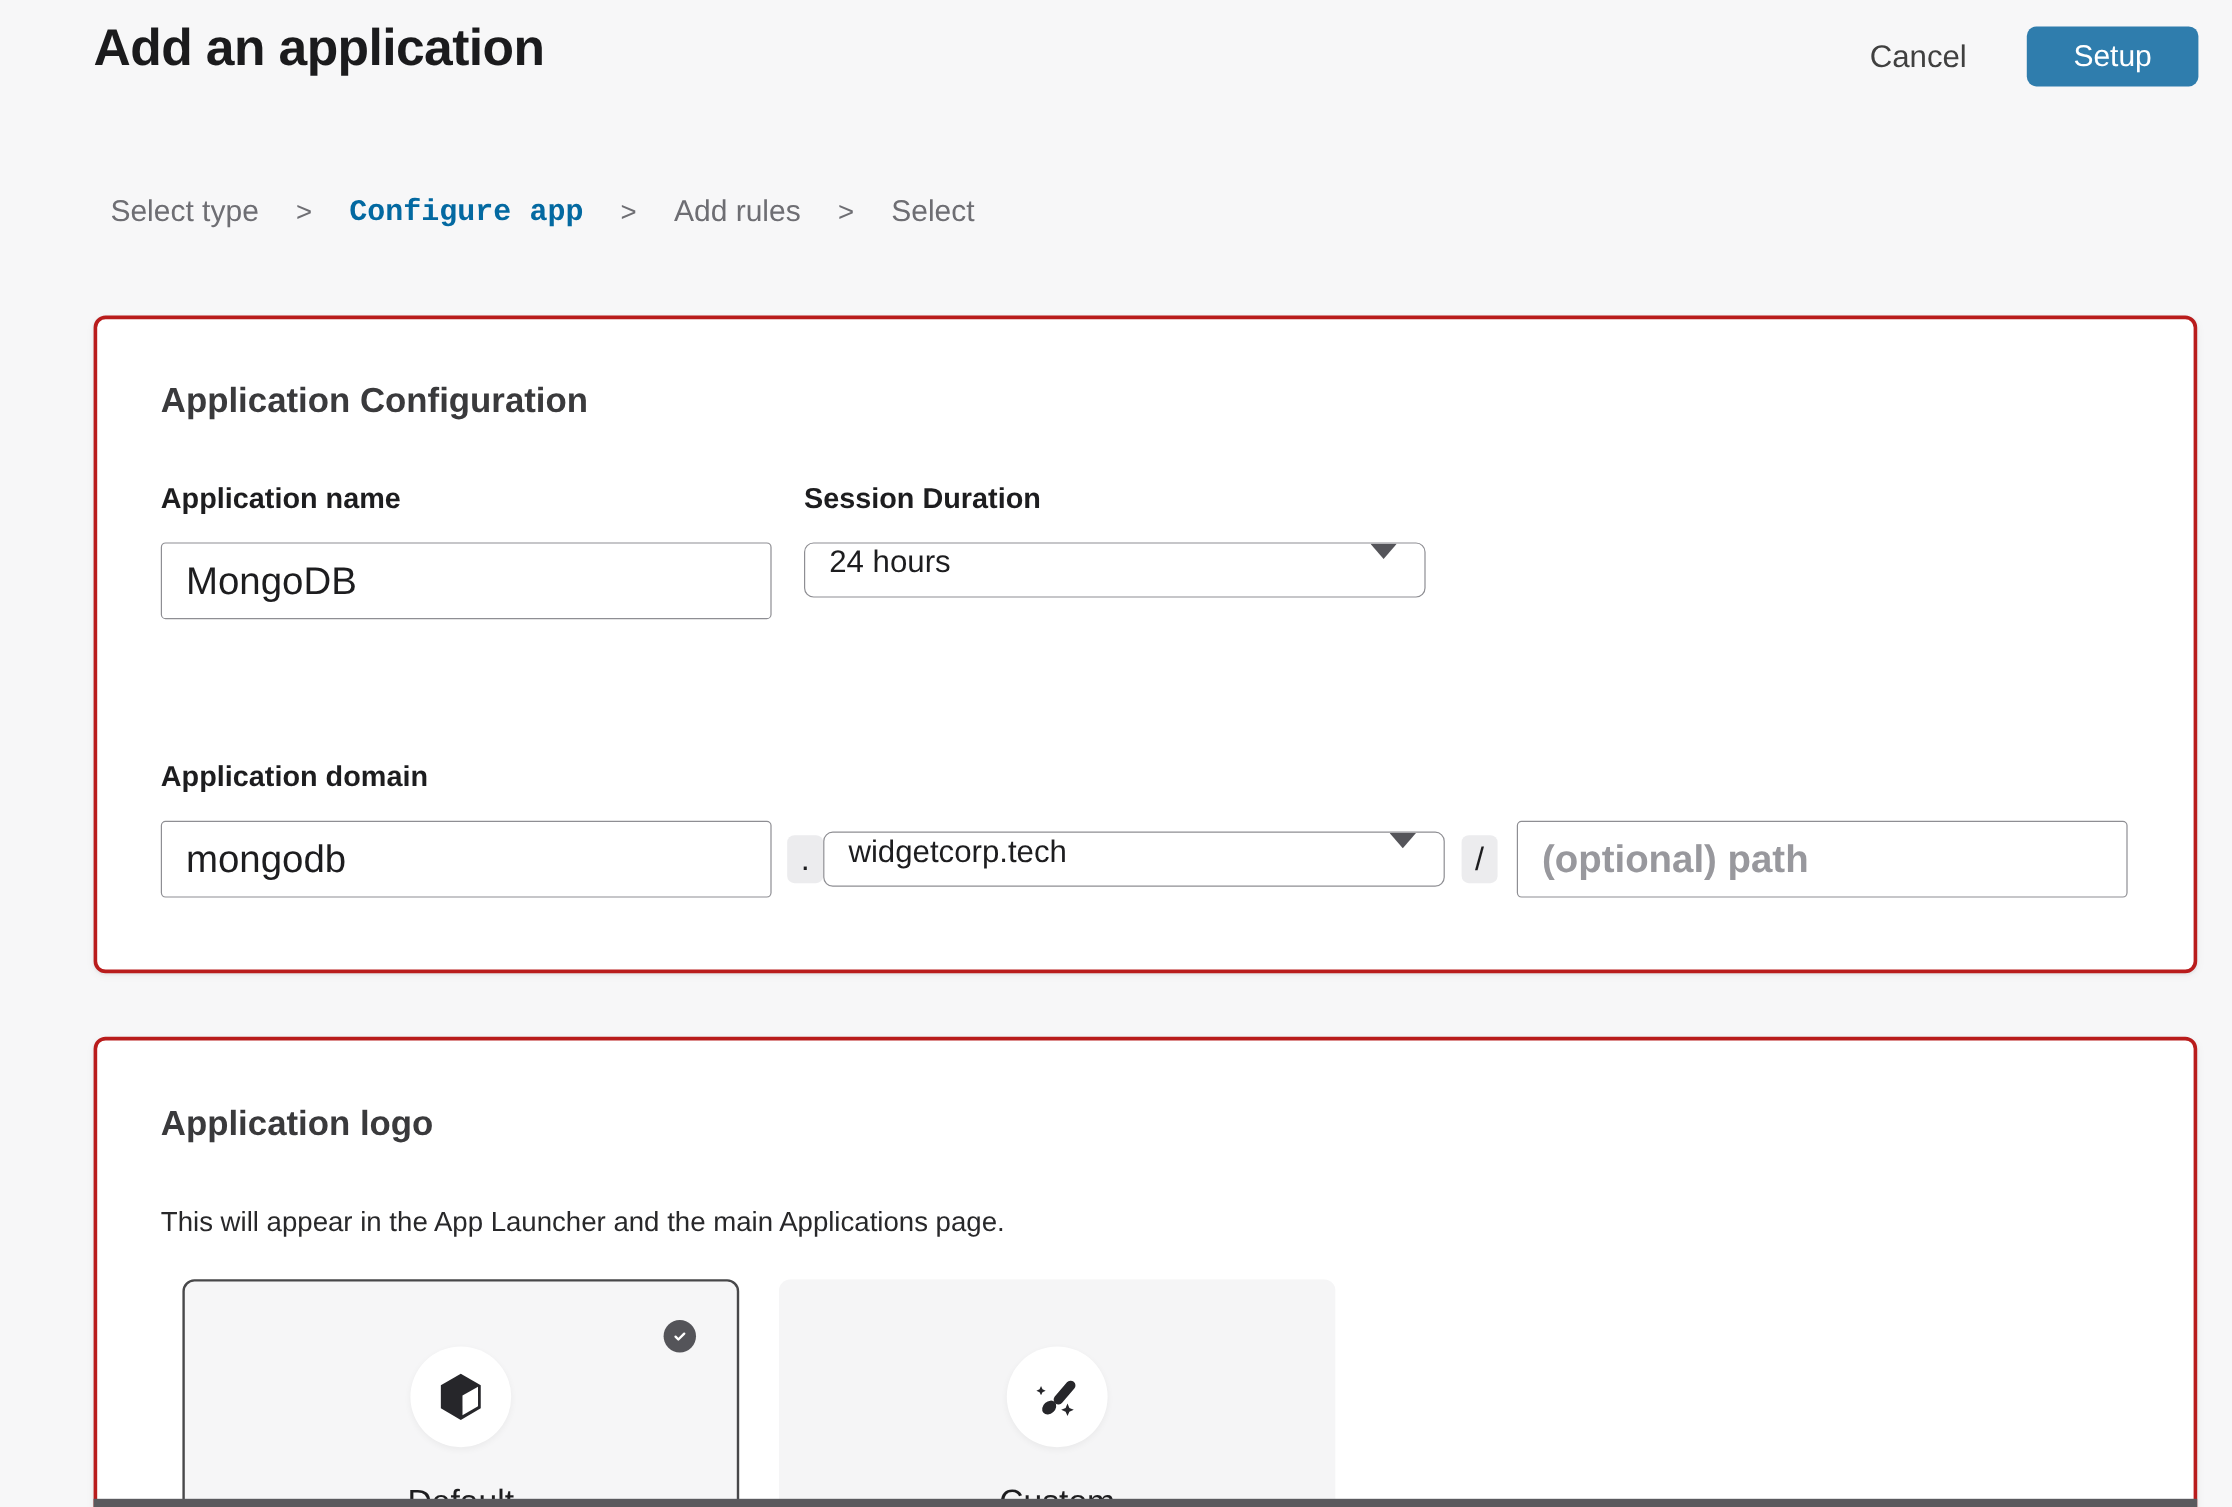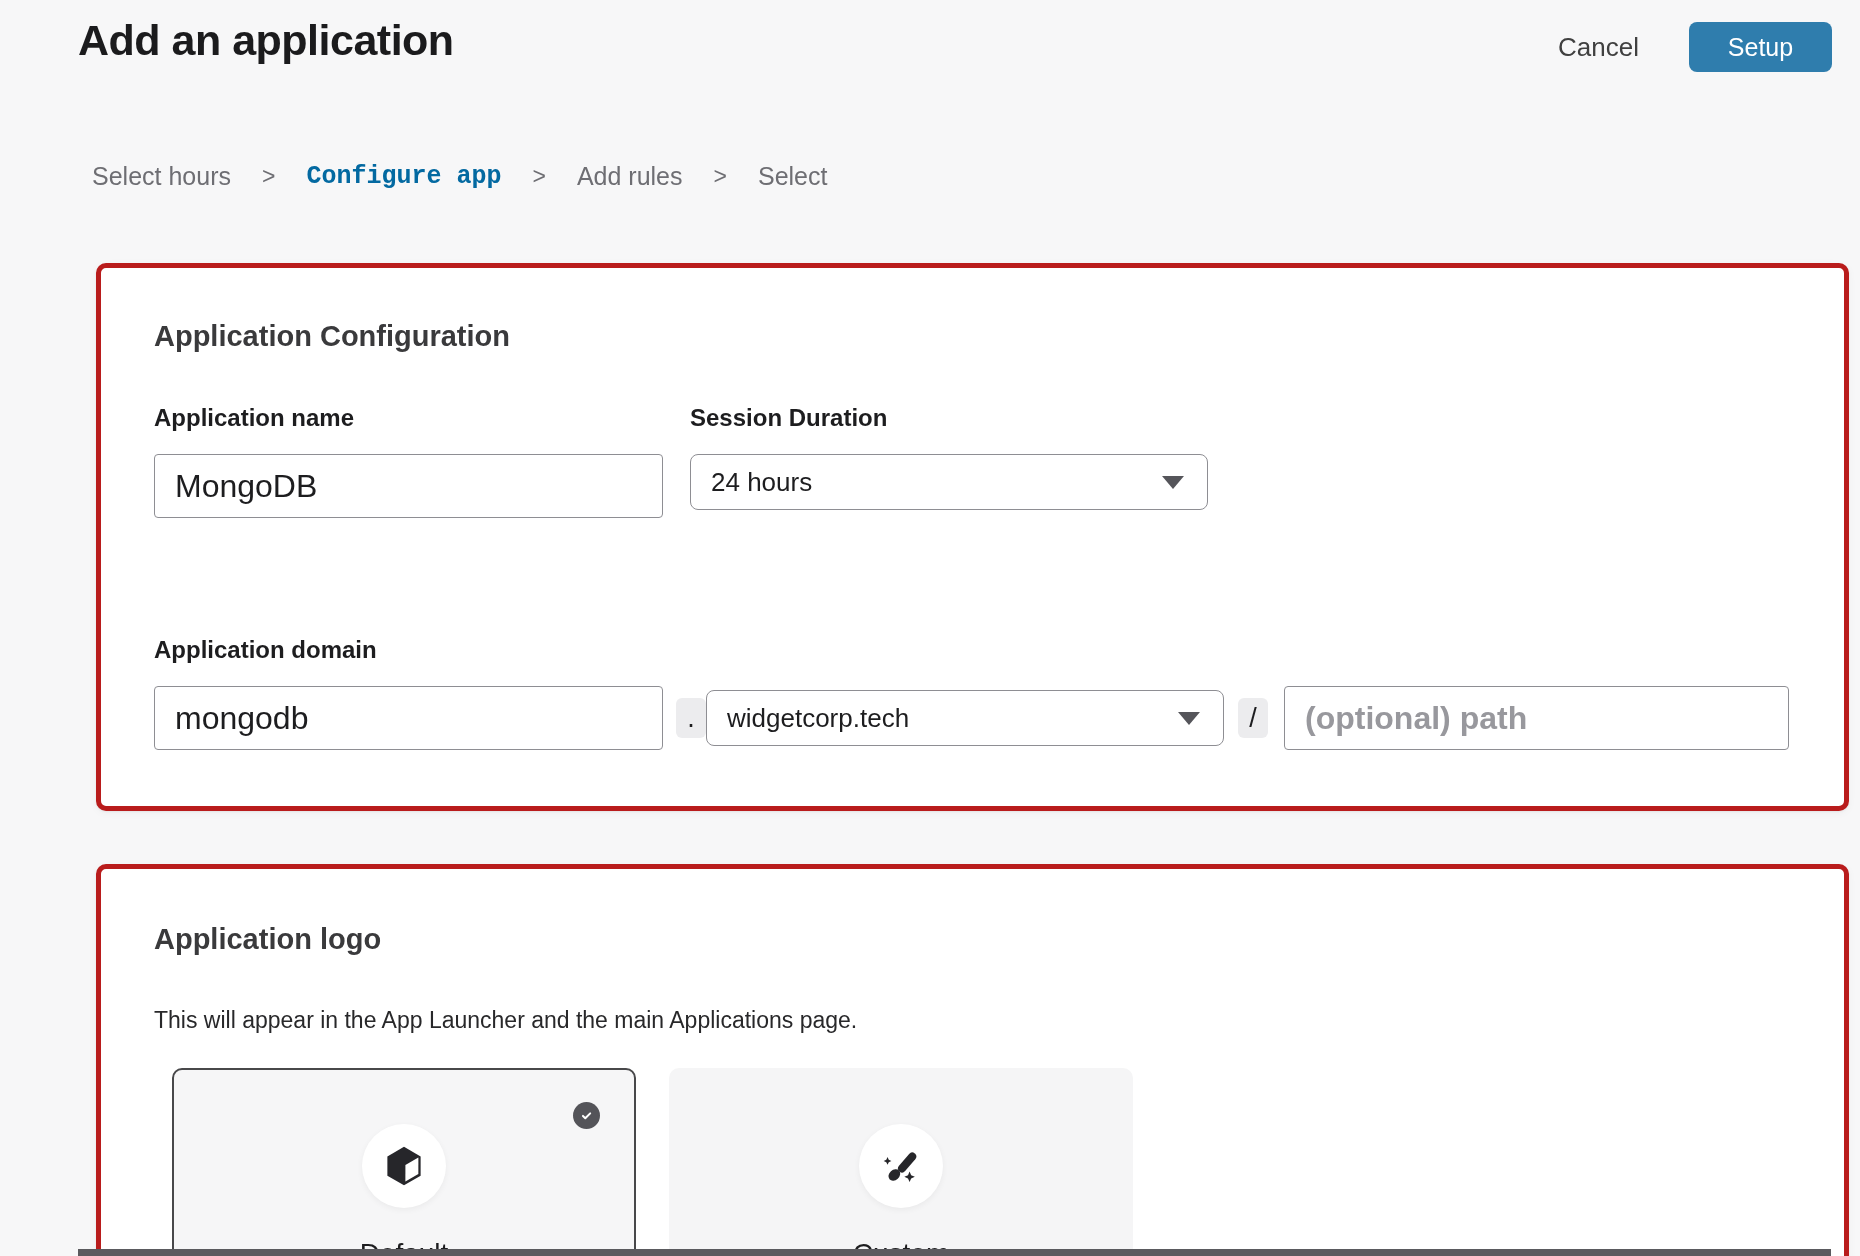--- a/index.html
+++ b/index.html
@@ -36,22 +36,22 @@
     position:absolute; left:92px; top:162px;
     display:flex; align-items:center; gap:31px;
     font-size:25px; color:#6e6e73;
   }
   .breadcrumb .step { cursor:default; }
   .breadcrumb .step.active { color:#0369a1; font-weight:700;font-family:Liberation Mono, monospace; }
   .breadcrumb .sep { font-size:23px; color:#6e6e73; }
 
   
   .card {
-    position:absolute; left:96px; width:1753px;
-    background:#ffffff; border:5px solid #b91c1c; border-radius:10px;
+    position:absolute; left:78px; width:1753px;
+    background:#ffffff; border:3px solid #b91c1c; border-radius:10px;
     box-shadow:0 1px 2px rgba(0,0,0,.05), 0 2px 8px rgba(0,0,0,.04);
   }
   .card-config { top:263px; height:548px; }
   .card-logo   { top:864px; height:600px; }
 
   .card h2 {
     position:absolute; left:53px;
     font-size:29px; font-weight:700; color:#3a3a3c;
   }
   .card-config h2 { top:52px; }
@@ -67,22 +67,22 @@
   .text-input {
     height:64px; border:1.5px solid #8e8e93; border-radius:4px;
     background:#fff; font-size:32px; color:#1d1d1f; padding:0 20px;
     font-family:"Liberation Sans", sans-serif; outline:none;
   }
   .text-input::placeholder { color:#98989d; }
 
   .input-app-name { position:absolute; left:53px;  top:186px; width:509px; }
 
   .select {
-    height:56px; border:1.5px solid #8e8e93; border-radius:8px; background:#fff;
-    display:flex; align-items:center; justify-content:space-between;
+    height:46px; border:1.5px solid #8e8e93; border-radius:8px; background:#fff;
+    display:flex; justify-content:space-between;
     padding:0 23px 0 20px; font-size:26px; color:#1d1d1f; cursor:pointer;
   }
   .select-duration { position:absolute; left:589px; top:186px; width:518px; }
   .chev { width:22px; height:13px; flex:0 0 auto; }
   .chev path { fill:#55555a; }
 
   .domain-row {
     position:absolute; left:53px; right:55px; top:418px; height:64px;
     display:flex; align-items:center;
   }
@@ -139,21 +139,21 @@
 
 <div class="page">
 
   <h1 class="page-title">Add an application</h1>
   <div class="header-actions">
     <a class="cancel-link">Cancel</a>
     <button class="next-button">Setup</button>
   </div>
 
   <nav class="breadcrumb">
-    <span class="step">Select hours</span>
+    <span class="step">Select type</span>
     <span class="sep">&gt;</span>
     <span class="step active">Configure app</span>
     <span class="sep">&gt;</span>
     <span class="step">Add rules</span>
     <span class="sep">&gt;</span>
     <span class="step">Select</span>
   </nav>
 
   <section class="card card-config">
     <h2>Application Configuration</h2>

